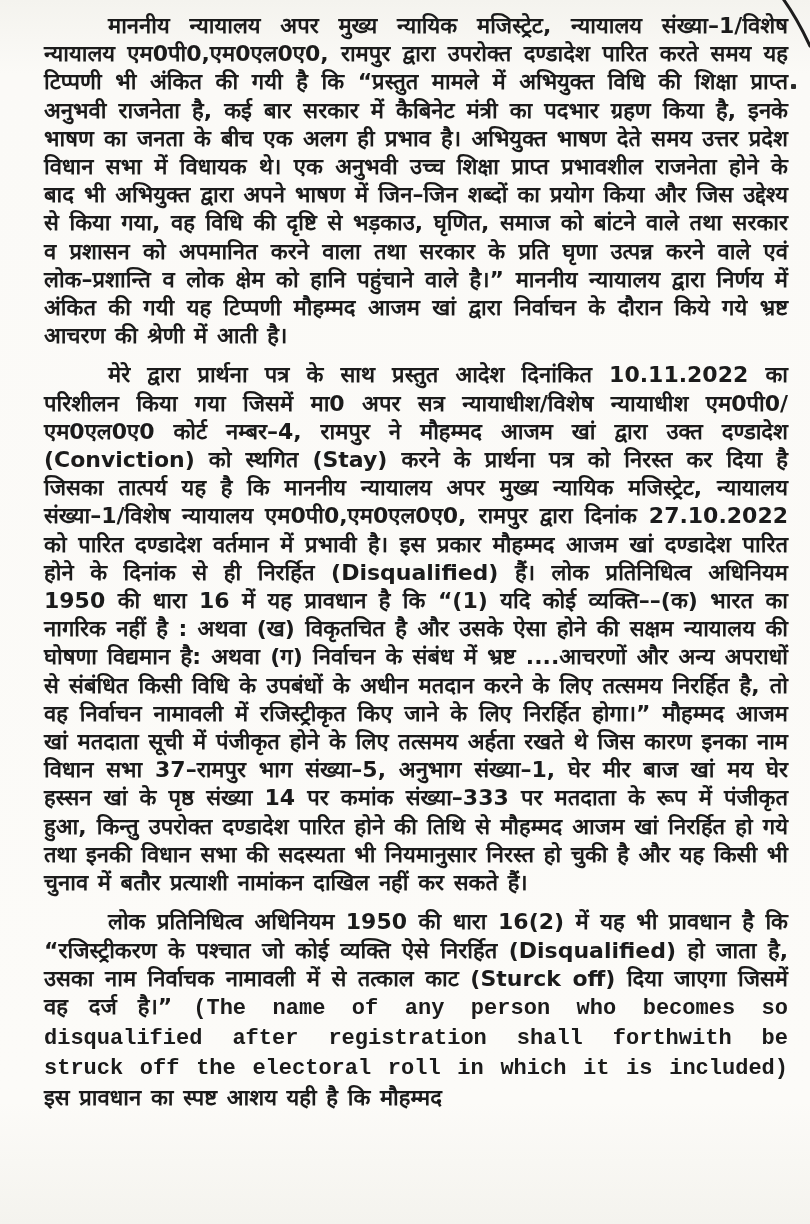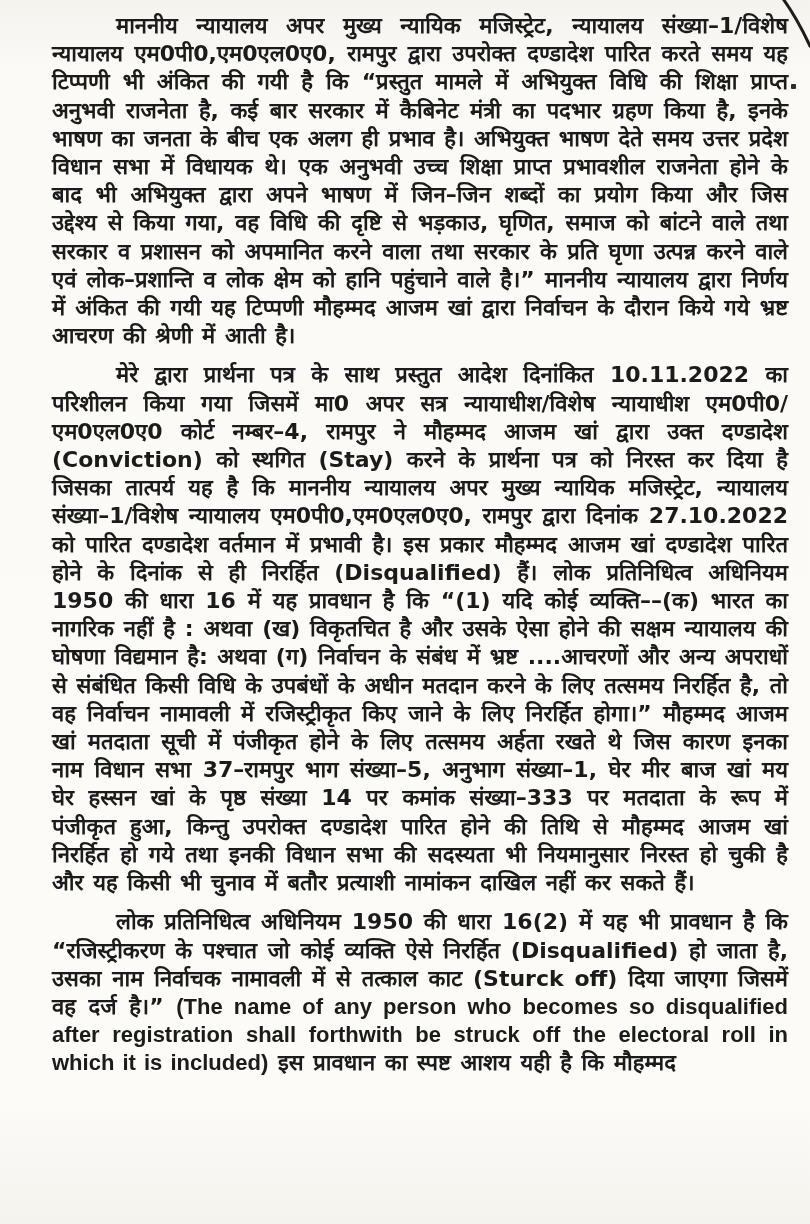--- a/index.html
+++ b/index.html
@@ -26,25 +26,25 @@
   }
   .para {
     font-family: "DejaVu Sans", "Liberation Sans", sans-serif;
     font-size: 22px;
     line-height: 28.2px;
     font-weight: 600;
     color: #1b1b1b;
     text-align: justify;
     text-indent: 64px;
     word-spacing: 2px;
-    margin: 0 0 11px 16px;
+    margin: 0 0 11px 8px;
     text-rendering: optimizeLegibility;
   }
   .latin-bold {
-    font-family: Liberation Sans, sans-serif;
+    font-family: Liberation Mono, monospace;
     font-weight: 700;
   }
   .curl-svg {
     position: absolute;
     top: 0;
     right: 0;
     display: block;
   }
   .ink-dot {
     position: absolute;

